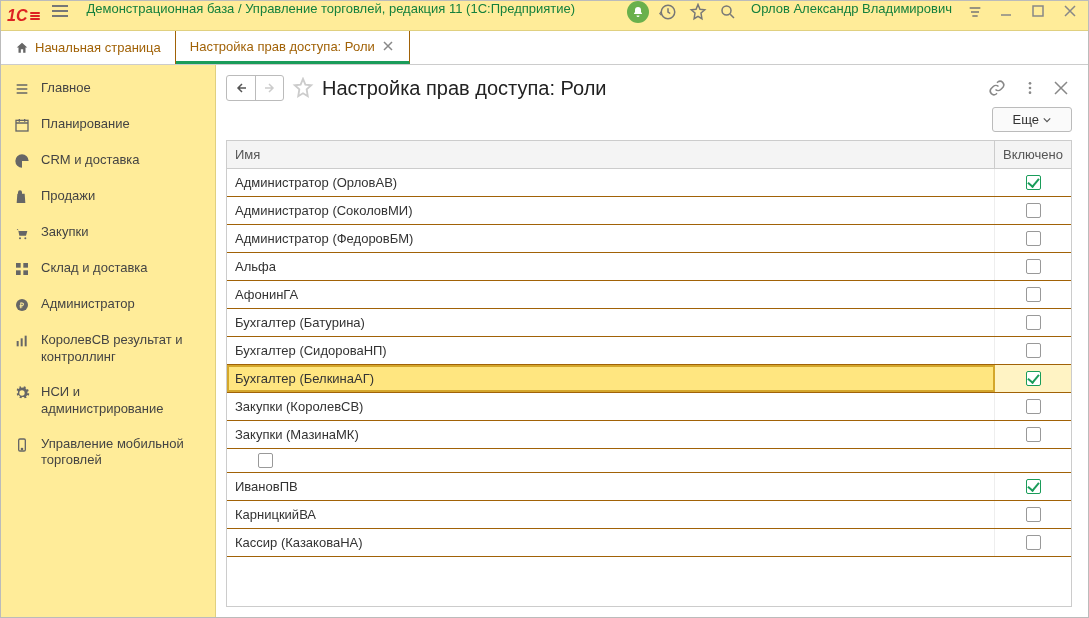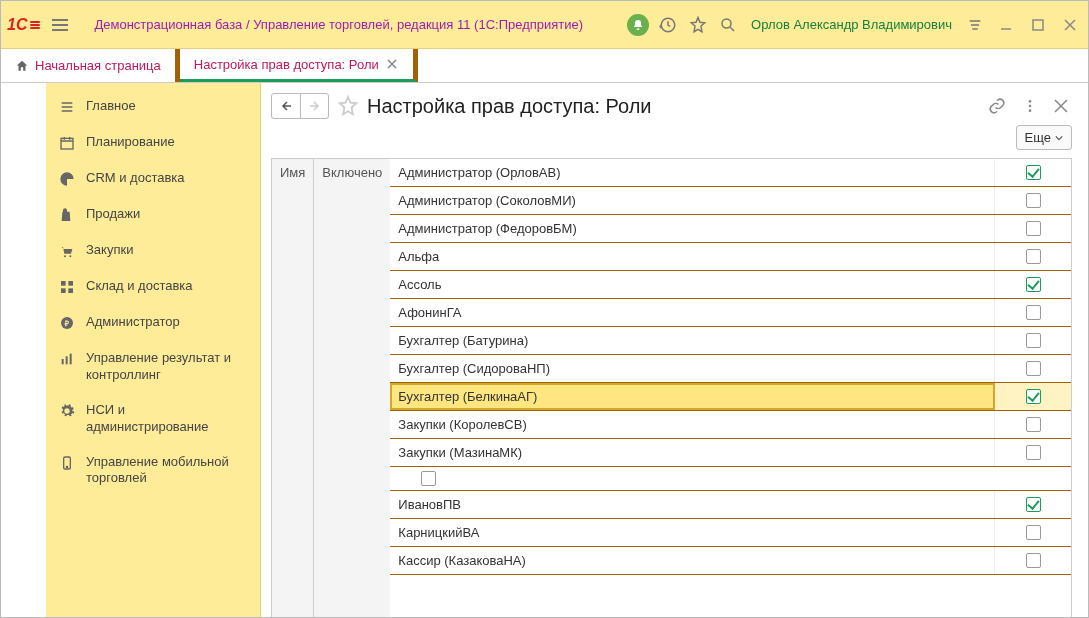--- a/index.html
+++ b/index.html
@@ -1,63 +1,63 @@
 <!DOCTYPE html>
 <html><head>
 <meta charset="utf-8">
 <style>
 * { box-sizing: border-box; margin: 0; padding: 0; font-family: Arial, sans-serif; }
 body { width: 1089px; height: 618px; background: #fff; font-size: 13px; color: #333; overflow: hidden; border: 1px solid #bbb; }
 
 
-.topbar { height: 48px; background: #ffec99; display: flex; align-items: center; padding: 0 6px; gap: 8px; border-bottom: 1px solid #e0d080; }
+.topbar { height: 30px; background: #ffec99; display: flex; padding: 0 6px; gap: 8px; border-bottom: 1px solid #e0d080; }
 .logo { display:flex; align-items:center; gap:3px; }
 .logo-1c { color: #d22; font-weight: bold; font-size: 16px; font-style: italic; }
 .logo-lines { display:inline-block; }
 .logo-lines span { display:block; width:10px; height:2px; background:#d22; border-radius:1px; margin:1px 0;}
 .hamburger { display:flex; flex-direction:column; gap:3px; cursor:pointer; padding:4px; }
 .hamburger span { width:16px; height:2px; background:#777; }
-.app-title { flex: 0 0 auto; color:#a21caf; margin-left:14px; }
+.app-title { flex: 0 0 auto; color:#15803d; margin-left:6px; }
 .topbar-spacer { flex: 1; }
 .topbar-icon { width:22px; height:22px; display:flex; align-items:center; justify-content:center; color:#777; cursor:pointer; }
 .bell { width:22px; height:22px; border-radius:50%; background:#6ab04c; color:#fff; display:flex; align-items:center; justify-content:center; }
 .user-name { color:#15803d; margin: 0 4px; }
 .winbtn { width:24px; height:20px; display:flex; align-items:center; justify-content:center; color:#888; cursor:pointer; }
 
 
 .tabsbar { height: 34px; background: #fff; display:flex; align-items:stretch; border-bottom:1px solid #ccc; }
-.tab { display:flex; align-items:center; gap:6px; padding:0 14px; border-right:5px solid #a16207; color:#be185d; cursor:pointer; }
+.tab { display:flex; align-items:center; gap:6px; padding:0 14px; border-right:1px solid #a16207; color:#a16207; cursor:pointer; }
 .tab.active { border-bottom:3px solid #1a9c5a; background:#fff; }
 .tab-close { color:#888; cursor:pointer; padding:0 2px; }
 
 
-.main { display:flex; height: calc(618px - 30px - 34px); margin-left: 45px; }
+.main { display:flex; height: calc(618px - 30px - 34px); }
 
 
 .sidebar { width:215px; background:#ffec99; border-right:1px solid #e0d080; padding-top:6px; overflow:auto; }
 .sidebar-item { display:flex; align-items:flex-start; gap:10px; padding:9px 12px; color:#444; cursor:pointer; }
 .sidebar-icon { width:18px; height:18px; flex:0 0 18px; display:flex; align-items:center; justify-content:center; color:#666; }
 .sidebar-label { line-height:1.3; }
 
 
 .content { flex:1; display:flex; flex-direction:column; background:#fff; }
 .content-header { padding:10px 16px 6px 10px; display:flex; align-items:center; gap:8px; }
 .nav-btns { display:flex; border:1px solid #bbb; border-radius:3px; overflow:hidden; }
 .nav-btn { width:28px; height:24px; display:flex; align-items:center; justify-content:center; color:#555; cursor:pointer; }
 .nav-btn + .nav-btn { border-left:1px solid #bbb; }
 .nav-btn.disabled { color:#ccc; }
 .star { color:#ccc; cursor:pointer; }
 .page-title { font-size:20px; color:#222; font-weight:normal; }
 .content-header-spacer { flex:1; }
 .header-icon { color:#888; cursor:pointer; padding:4px; }
 .more-btn-row { display:flex; justify-content:flex-end; padding:0 16px 8px 10px; }
-.more-btn { border:1px solid #bbb; border-radius:3px; padding:4px 8px; display:flex; align-items:center; gap:4px; cursor:pointer; background:#fafafa; }
-
-
-.table-wrap { flex:1; margin:0 16px 12px 10px; border:1px solid #ccc; display:flex; flex-direction:row; overflow:hidden; position:relative; }
+.more-btn { border:1px solid #bbb; border-radius:3px; padding:4px 20px; display:flex; align-items:center; gap:4px; cursor:pointer; background:#fafafa; }
+
+
+.table-wrap { flex:1; margin:0 16px 12px 10px; border:1px solid #ccc; display:flex; flex-direction:column; overflow:hidden; position:relative; }
 .table-head { display:flex; background:#f4f4f4; border-bottom:1px solid #ccc; }
 .th { padding:6px 8px; color:#555; }
 .th-name { flex:1; border-right:1px solid #ccc; }
 .th-enabled { width:76px; text-align:right; }
 .table-body { flex:1; overflow-y:scroll; }
 .tr { display:flex; border-bottom:1px solid #a16207; }
 .tr.selected { background:#ffe680; }
 .tr.selected .td-name { outline:2px solid #d4a72c; outline-offset:-2px; }
 .tr.selected .td-enabled-cell { background:#fff3c4; }
 .td-name { flex:1; padding:6px 8px; border-right:1px solid #eee; }
@@ -226,21 +226,21 @@
       <span class="sidebar-label">Администратор</span>
     </div>
     <div class="sidebar-item">
       <span class="sidebar-icon">
           <svg width="16" height="16" viewBox="0 0 24 24" fill="#666">
             <rect x="4" y="12" width="3" height="8"></rect>
             <rect x="10" y="8" width="3" height="12"></rect>
             <rect x="16" y="4" width="3" height="16"></rect>
           </svg>
         </span>
-      <span class="sidebar-label">Управление результат и контроллинг</span>
+      <span class="sidebar-label">КоролевСВ результат и контроллинг</span>
     </div>
     <div class="sidebar-item">
       <span class="sidebar-icon">
           <svg width="16" height="16" viewBox="0 0 24 24" fill="#666">
             <path d="M12 8a4 4 0 1 0 0 8 4 4 0 0 0 0-8zm9 4l2 1-1 3-2-1a8 8 0 0 1-2 2l1 2-3 1-1-2a8 8 0 0 1-3 0l-1 2-3-1 1-2a8 8 0 0 1-2-2l-2 1-1-3 2-1a8 8 0 0 1 0-3l-2-1 1-3 2 1a8 8 0 0 1 2-2L7 3l3-1 1 2a8 8 0 0 1 3 0l1-2 3 1-1 2a8 8 0 0 1 2 2l2-1 1 3-2 1a8 8 0 0 1 0 3z"></path>
           </svg>
         </span>
       <span class="sidebar-label">НСИ и администрирование</span>
     </div>
     <div class="sidebar-item">
@@ -328,26 +328,20 @@
               <div class="chk"></div>
             </div>
           </div>
           <div class="tr">
             <div class="td-name">Альфа</div>
             <div class="td-enabled-cell">
               <div class="chk"></div>
             </div>
           </div>
           <div class="tr">
-            <div class="td-name">Ассоль</div>
-            <div class="td-enabled-cell">
-              <div class="chk checked"></div>
-            </div>
-          </div>
-          <div class="tr">
             <div class="td-name">АфонинГА</div>
             <div class="td-enabled-cell">
               <div class="chk"></div>
             </div>
           </div>
           <div class="tr">
             <div class="td-name">Бухгалтер (Батурина)</div>
             <div class="td-enabled-cell">
               <div class="chk"></div>
             </div>

